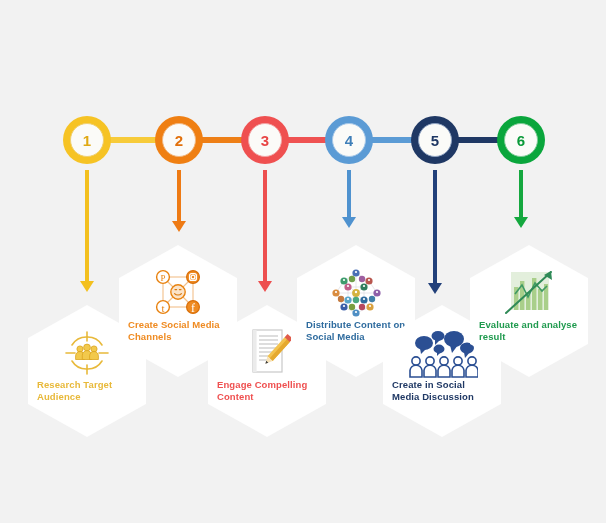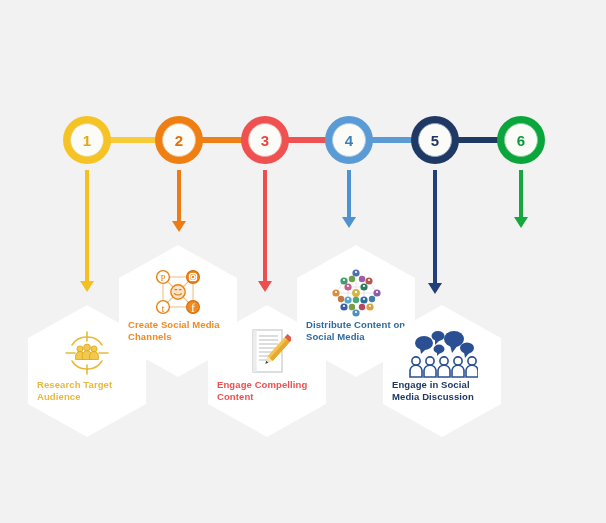--- a/index.html
+++ b/index.html
@@ -279,17 +279,38 @@
           <path d="M18 50 v-6.6 a6 6 0 0 1 6-5.2 a6 6 0 0 1 6 5.2 V50 z"></path>
           <circle cx="38" cy="34" r="4.1"></circle>
           <path d="M32 50 v-6.6 a6 6 0 0 1 6-5.2 a6 6 0 0 1 6 5.2 V50 z"></path>
           <circle cx="52" cy="34" r="4.1"></circle>
           <path d="M46 50 v-6.6 a6 6 0 0 1 6-5.2 a6 6 0 0 1 6 5.2 V50 z"></path>
           <circle cx="66" cy="34" r="4.1"></circle>
           <path d="M60 50 v-6.6 a6 6 0 0 1 6-5.2 a6 6 0 0 1 6 5.2 V50 z"></path>
         </g>
       </svg>
     </div>
-    <div class="label" style="color:#1f3864;">Engage in Social Media Discussion</div>
-  </div>
-
+    <div class="label" style="color:#1f3864;">Create in Social Media Discussion</div>
+  </div>
+
+  <div class="hex" style="left:470px;top:245px;">
+    <div class="icon">
+      <svg width="56" height="52" viewBox="0 0 56 52">
+        <rect x="10" y="5" width="38" height="38" fill="#e3efdc"></rect>
+        <g fill="#a9cf8a">
+          <rect x="13" y="20" width="4.4" height="23"></rect>
+          <rect x="19" y="14" width="4.4" height="29"></rect>
+          <rect x="25" y="25" width="4.4" height="18"></rect>
+          <rect x="31" y="11" width="4.4" height="32"></rect>
+          <rect x="37" y="22" width="4.4" height="21"></rect>
+          <rect x="43" y="17" width="4" height="26"></rect>
+        </g>
+        <polyline points="14,27 21,18 27,30 34,16 41,24 46,19" fill="none" stroke="#3f9a64" stroke-width="1.6"></polyline>
+        <g stroke="#2f8a57" stroke-width="2" fill="none" stroke-linecap="round">
+          <line x1="5" y1="46" x2="50" y2="5"></line>
+        </g>
+        <polygon points="50,4 51,13 43,8" fill="#2f8a57"></polygon>
+      </svg>
+    </div>
+    <div class="label" style="color:#1f9a4e;">Evaluate and analyse result</div>
+  </div>
 
 </div>
 
 </body></html>

